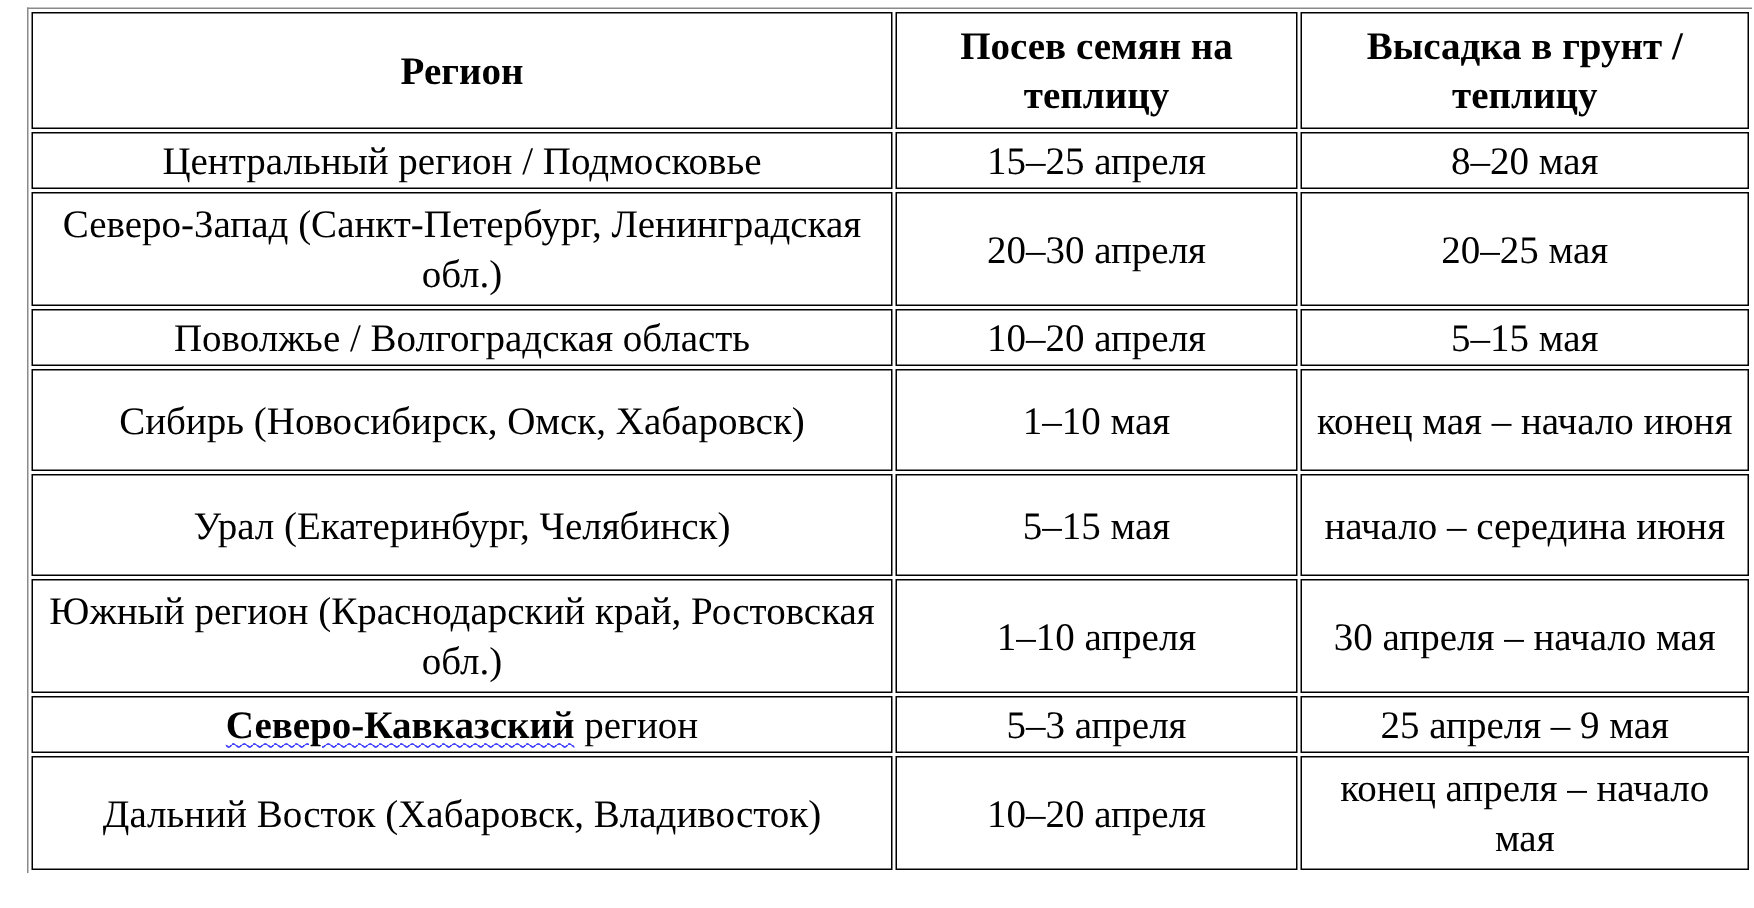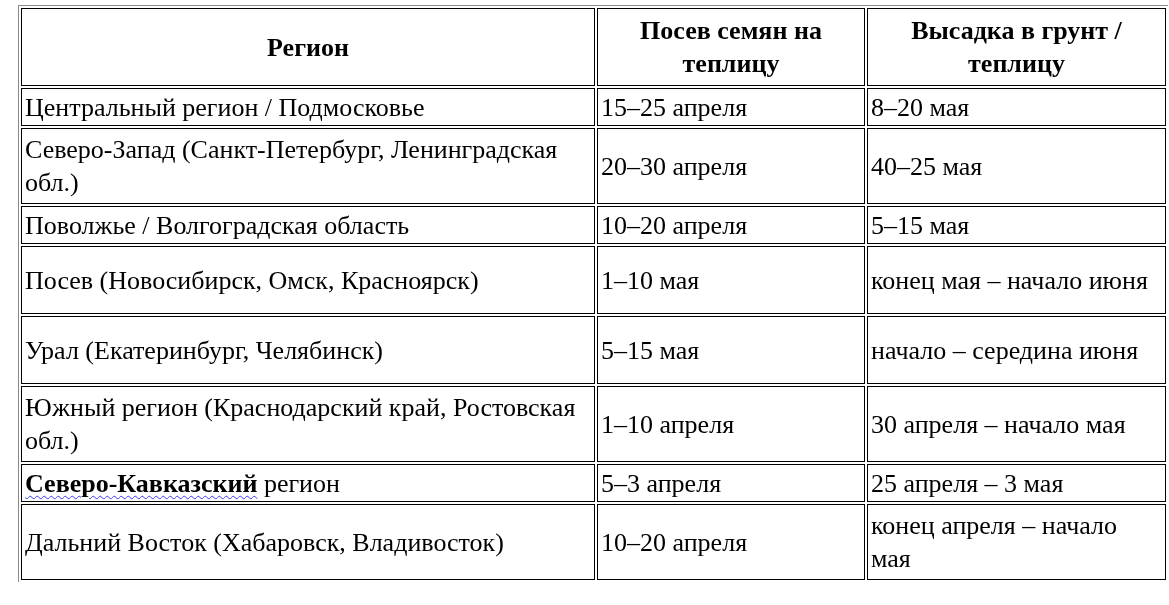--- a/index.html
+++ b/index.html
@@ -24,21 +24,21 @@
       border-right: none;
       border-bottom: none;
     }
     table.schedule th,
     table.schedule td {
       border: 1px solid #000000;
       padding: 0 3px;
       vertical-align: middle;
       font-size: 26px;
       line-height: 33px;
-      text-align: left;
+      text-align: center;
     }
     table.schedule th {
       font-weight: bold;
       text-align: center;
       font-size: 26px;
       line-height: 33px;
     }
     col.c1 { width: 574px; }
     col.c2 { width: 268px; }
     col.c3 { width: 299px; }
@@ -71,46 +71,46 @@
   </thead>
   <tbody>
     <tr class="h-one">
       <td>Центральный регион / Подмосковье</td>
       <td>15–25 апреля</td>
       <td>8–20 мая</td>
     </tr>
     <tr class="h-two">
       <td>Северо-Запад (Санкт-Петербург, Ленинградская обл.)</td>
       <td>20–30 апреля</td>
-      <td>40–25 мая</td>
+      <td>20–25 мая</td>
     </tr>
     <tr class="h-one">
       <td>Поволжье / Волгоградская область</td>
       <td>10–20 апреля</td>
       <td>5–15 мая</td>
     </tr>
     <tr class="h-mid">
-      <td>Посев (Новосибирск, Омск, Красноярск)</td>
+      <td>Сибирь (Новосибирск, Омск, Хабаровск)</td>
       <td>1–10 мая</td>
       <td>конец мая – начало июня</td>
     </tr>
     <tr class="h-mid">
       <td>Урал (Екатеринбург, Челябинск)</td>
       <td>5–15 мая</td>
       <td>начало – середина июня</td>
     </tr>
     <tr class="h-two">
       <td>Южный регион (Краснодарский край, Ростовская обл.)</td>
       <td>1–10 апреля</td>
       <td>30 апреля – начало мая</td>
     </tr>
     <tr class="h-one">
       <td><span class="spell">Северо-Кавказский</span><span> регион</span></td>
       <td>5–3 апреля</td>
-      <td>25 апреля – 3 мая</td>
+      <td>25 апреля – 9 мая</td>
     </tr>
     <tr class="h-two">
       <td>Дальний Восток (Хабаровск, Владивосток)</td>
       <td>10–20 апреля</td>
       <td>конец апреля – начало мая</td>
     </tr>
   </tbody>
 </table>
 
 </body></html>

